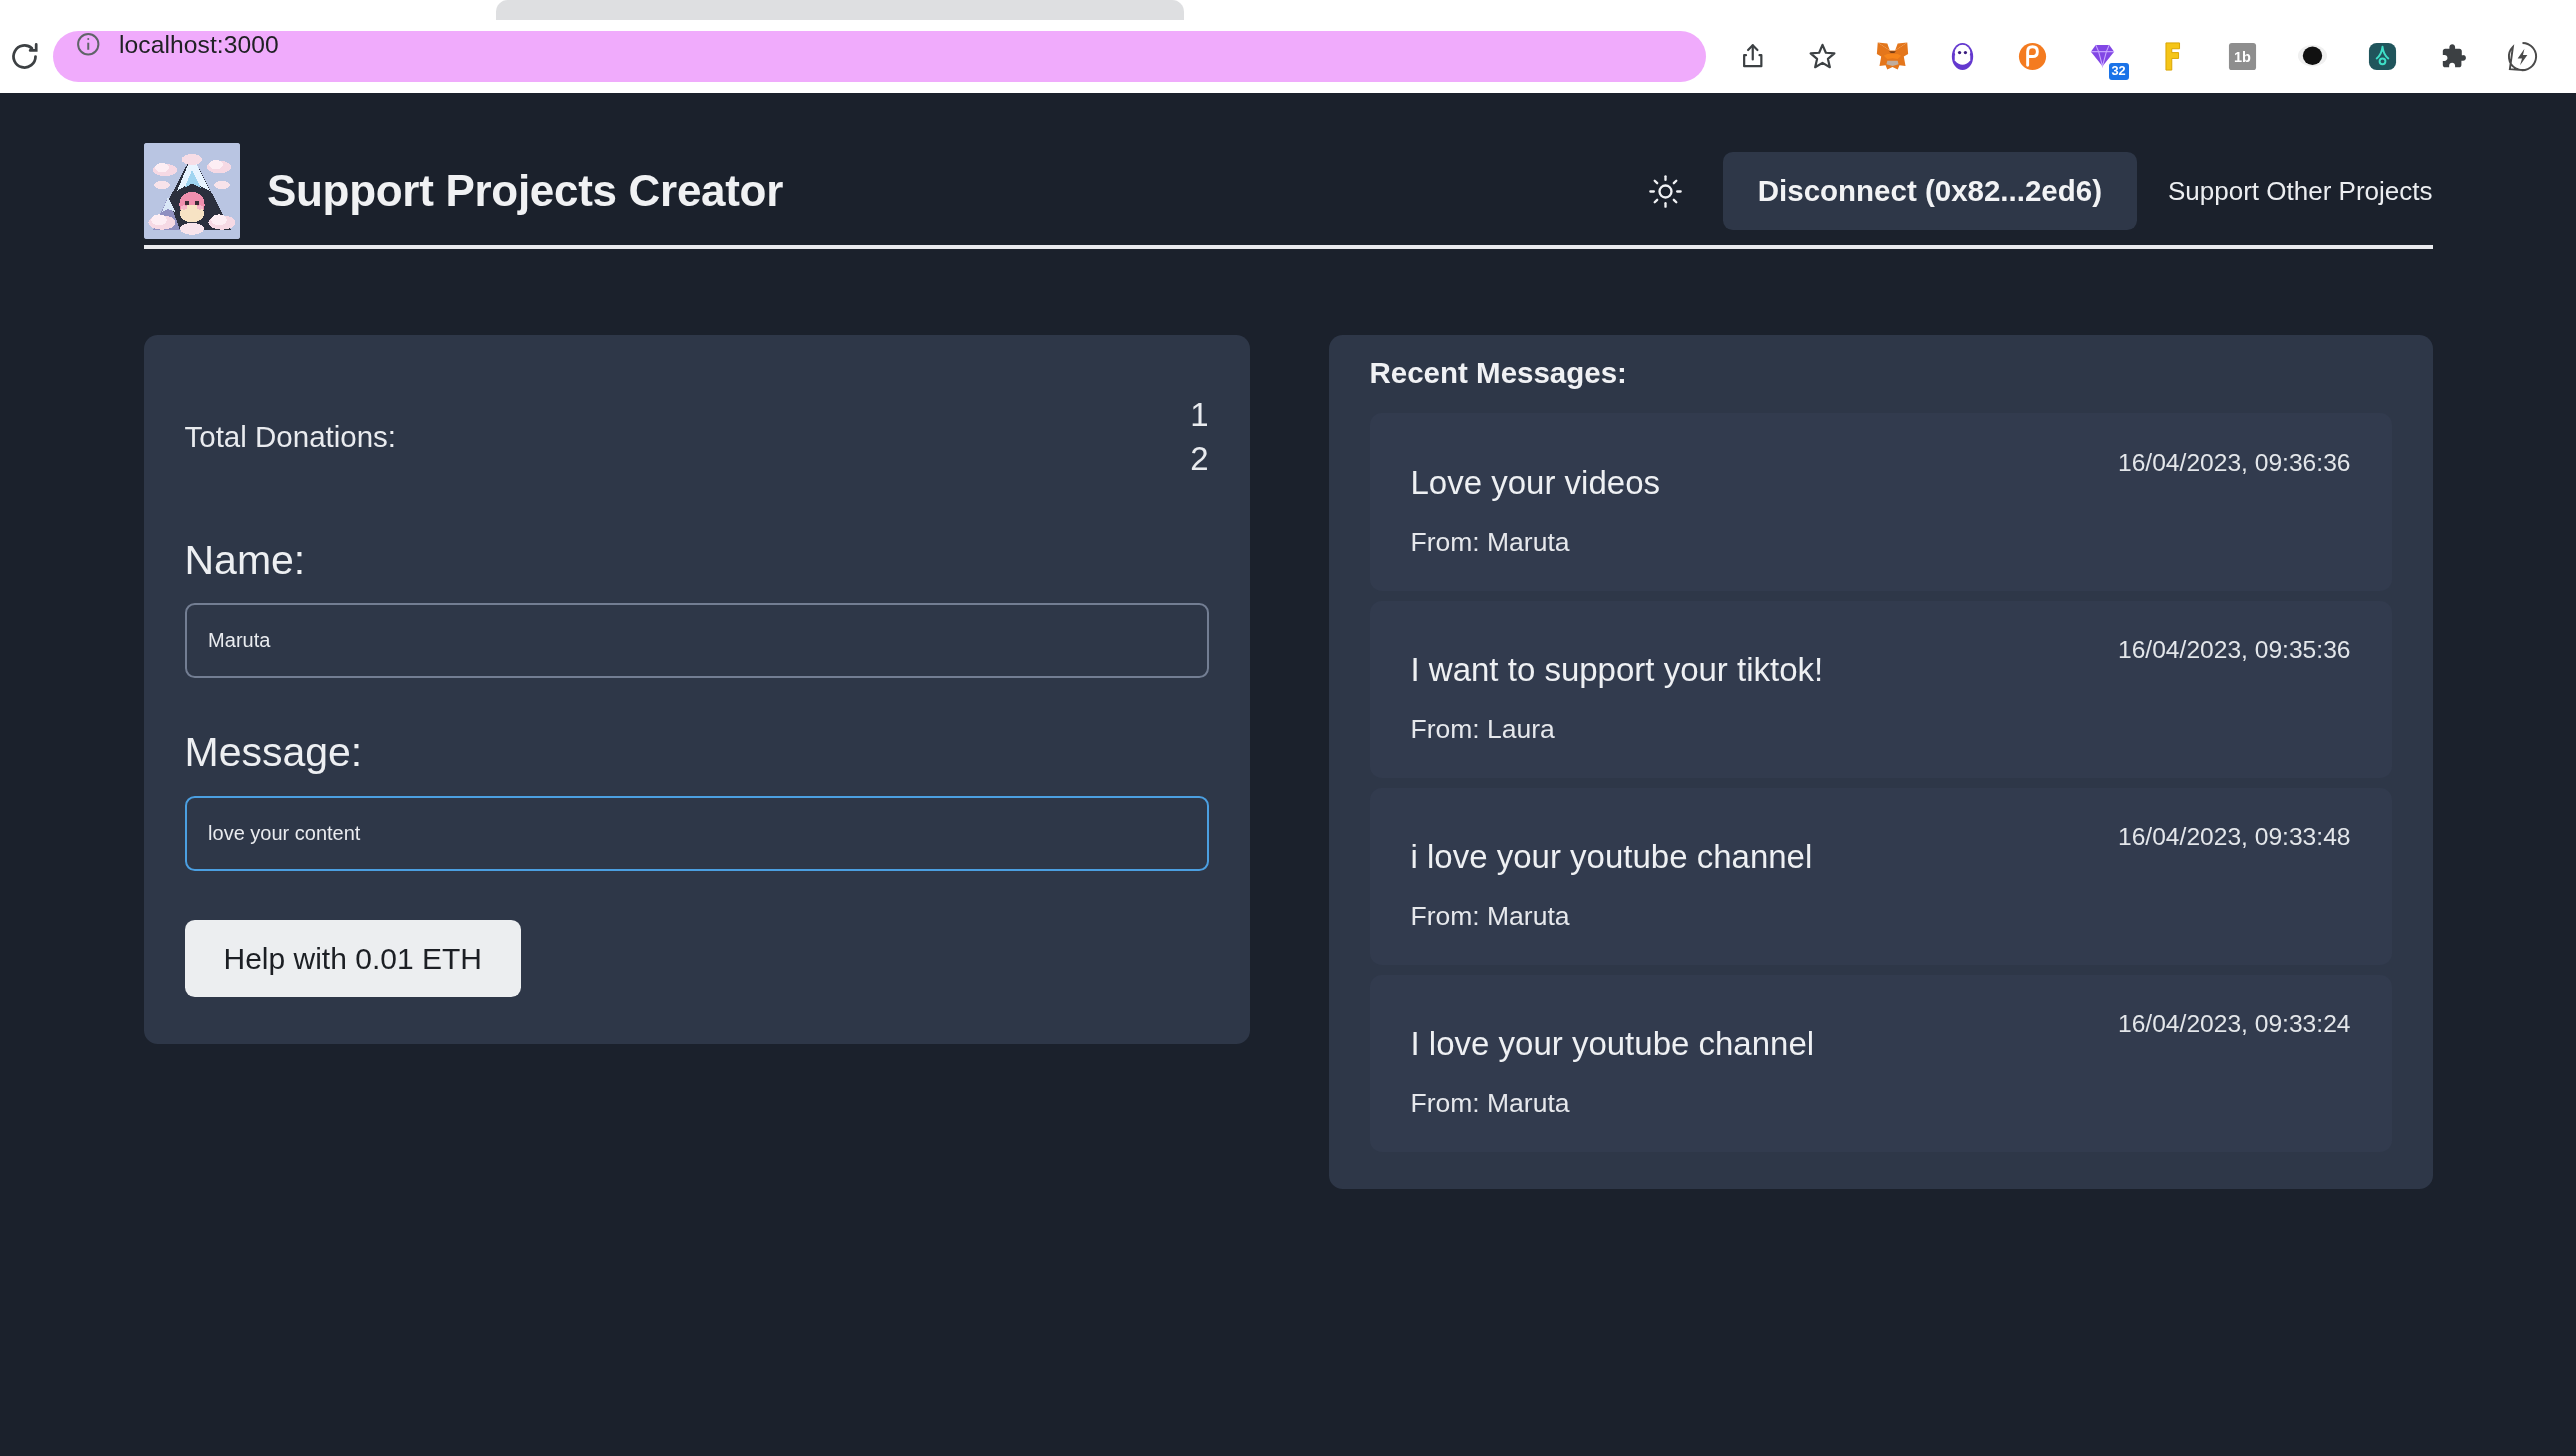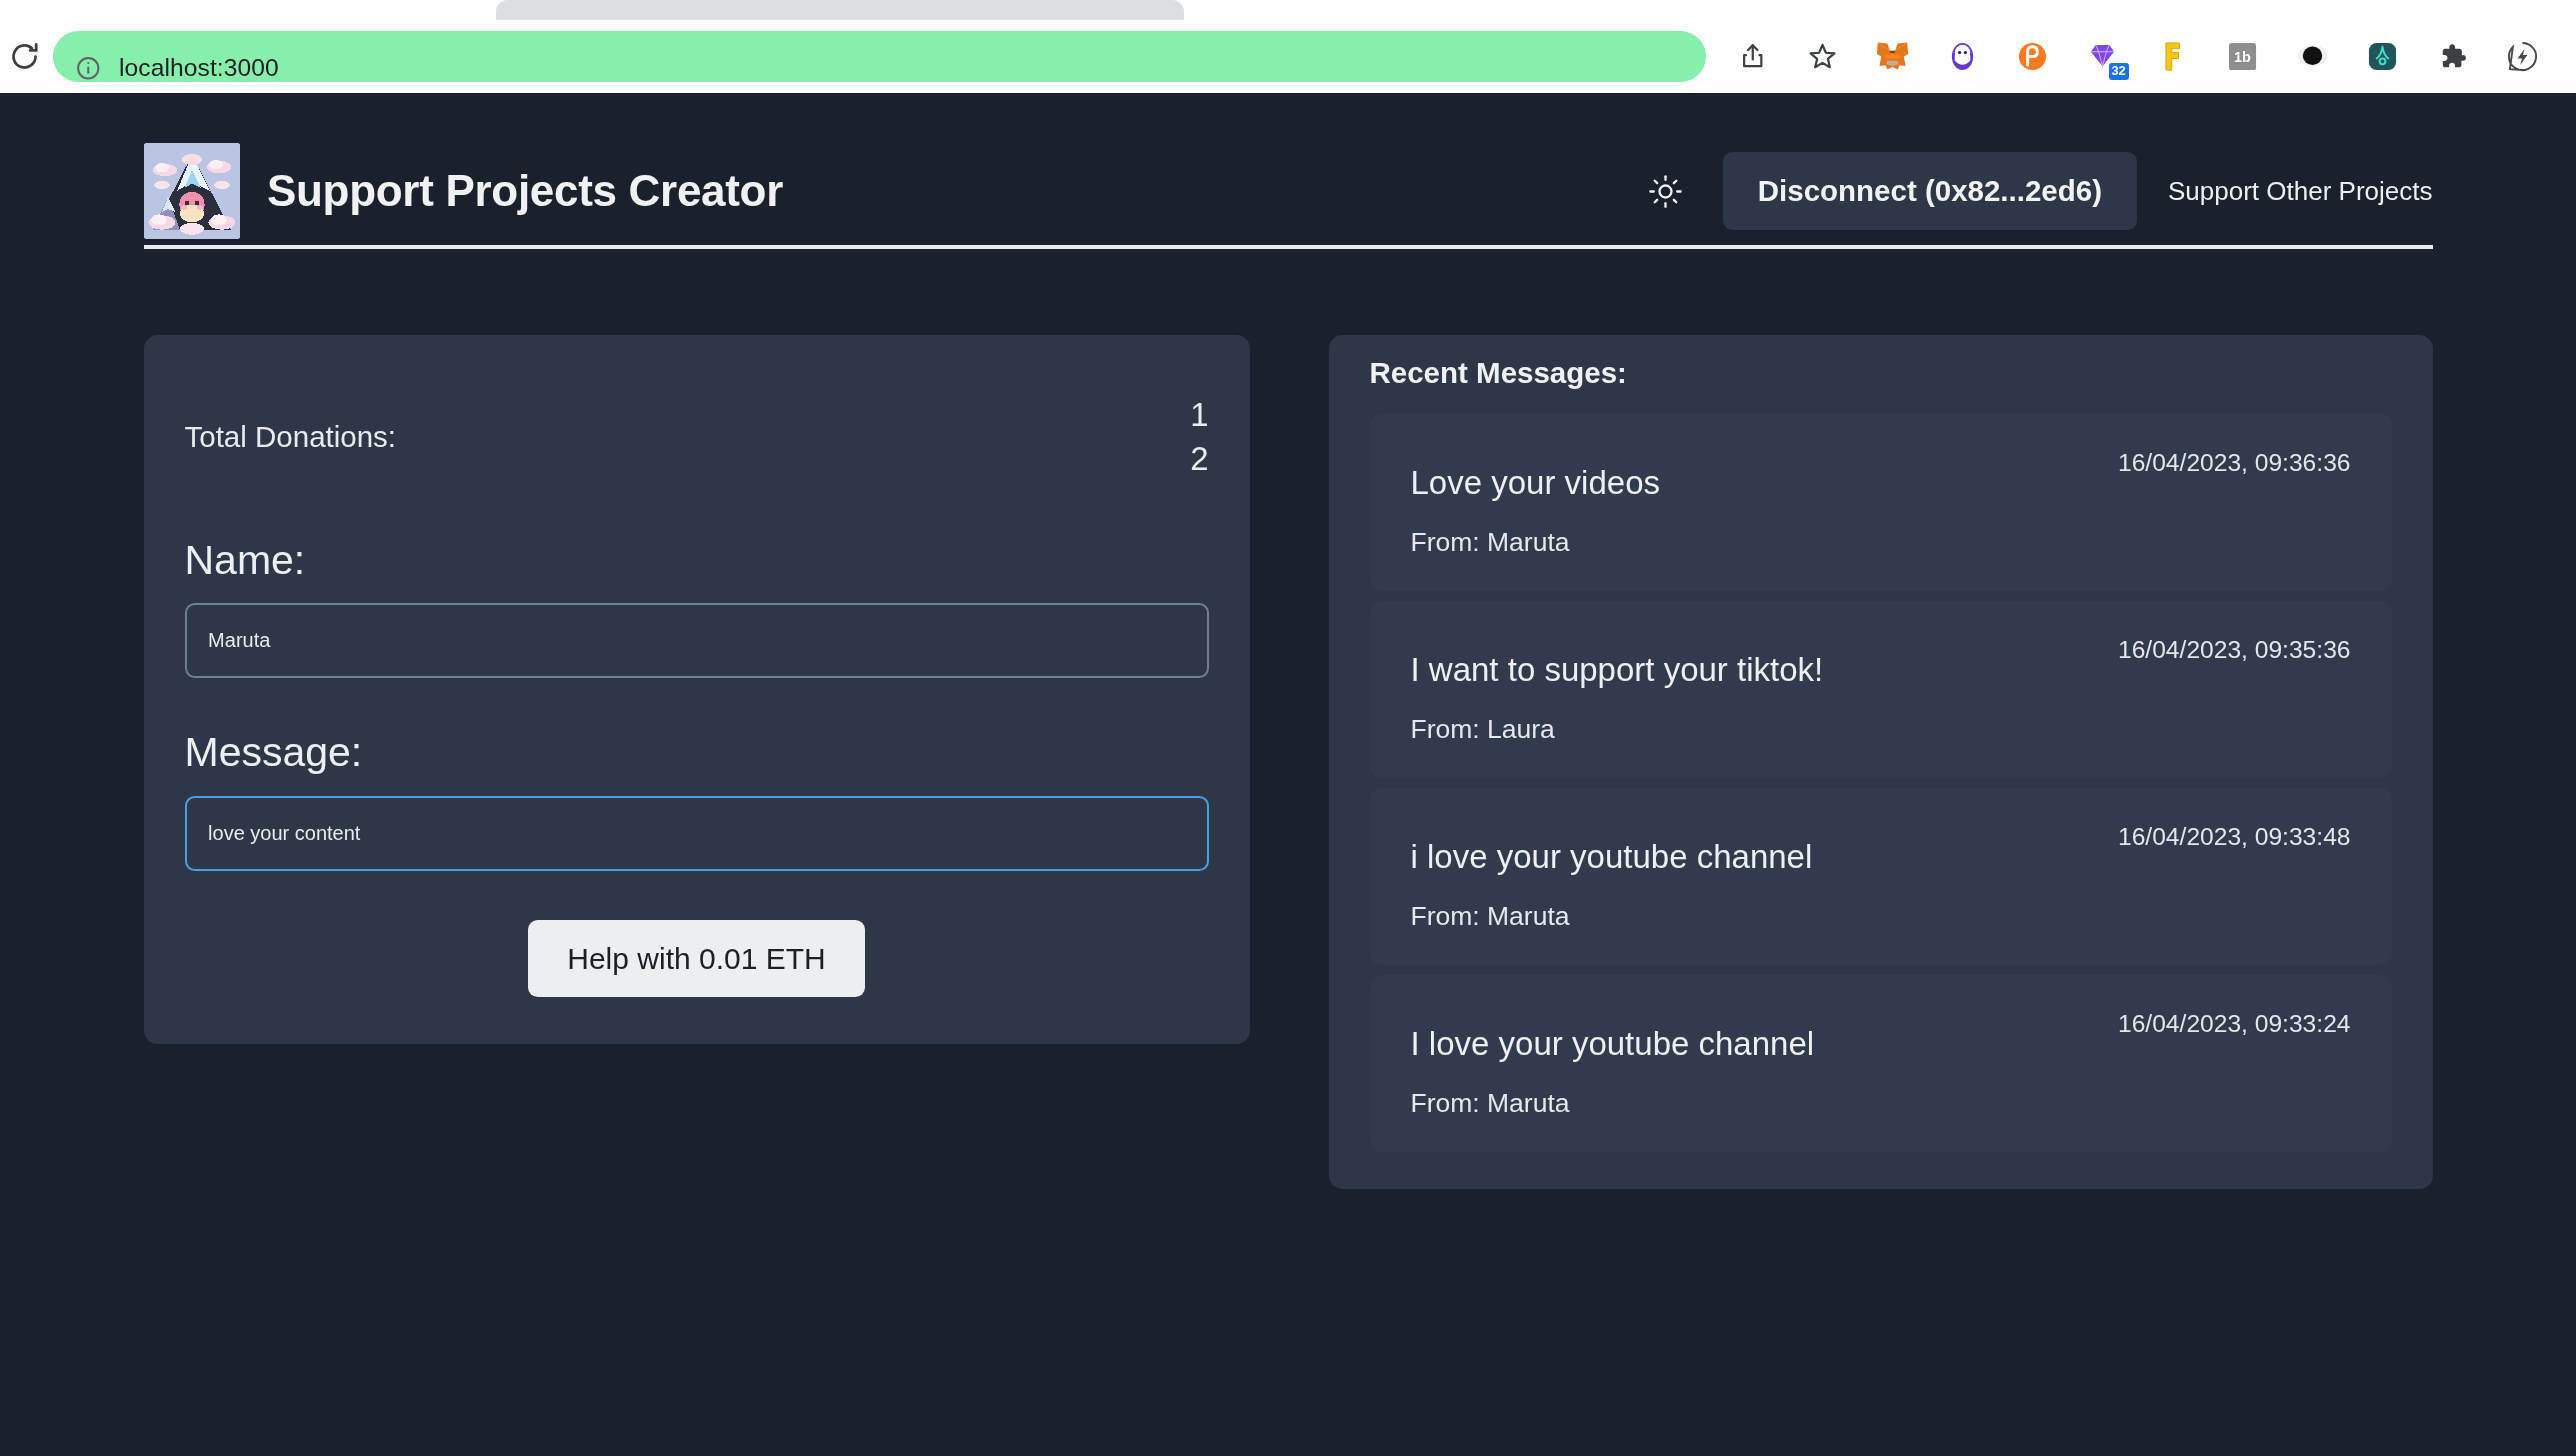--- a/index.html
+++ b/index.html
@@ -68,24 +68,24 @@
     display: flex;
     align-items: center;
     justify-content: center;
     flex: none;
     margin-left: -3.9px;
   }
 
   .omnibox {
     flex: 1;
     height: 51px;
-    background: #86efac;
+    background: #f0abfc;
     border-radius: 25.5px;
     display: flex;
-    align-items: flex-end;
+    align-items: flex-start;
     padding: 0 21.6px;
     margin-right: 15.7px;
   }
   .omnibox .info-icon { flex: none; margin-right: 17.7px; display: flex; }
   .omnibox .url {
     font-size: 24.6px;
     color: #202124;
     letter-spacing: 0.1px;
     white-space: nowrap;
   }
@@ -264,21 +264,20 @@
     outline: none;
   }
   .text-input.focused {
     border-color: #4b9fe1;
     border-width: 2.9px;
   }
   .text-input::placeholder { color: #8b93a3; }
 
   .submit-wrap {
     display: flex;
-    justify-content: center;
     margin-top: 49px;
   }
   .submit-btn {
     background: #eceef0;
     color: #1c1f24;
     font-size: 30px;
     border: none;
     border-radius: 9.8px;
     padding: 21.6px 39px;
     font-family: inherit;

